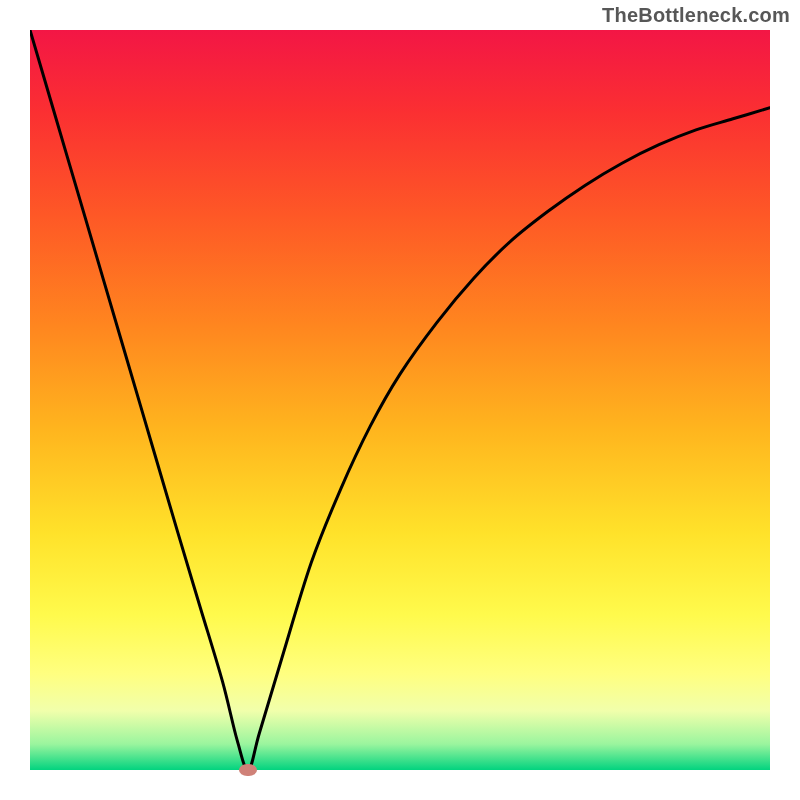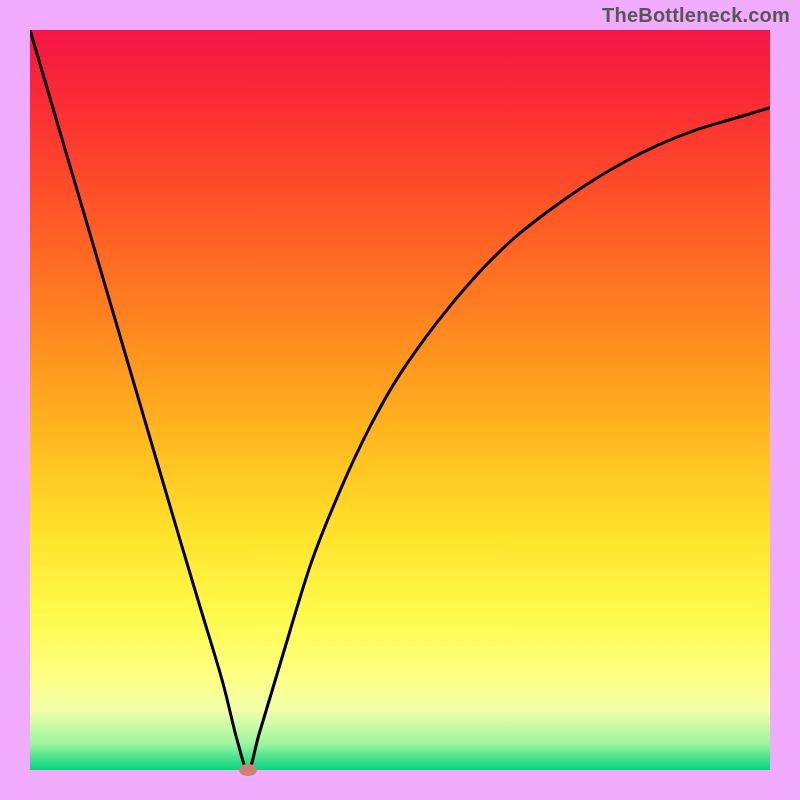--- a/index.html
+++ b/index.html
@@ -8,21 +8,21 @@
     width: 800px;
     height: 800px;
     background: #000;
     font-family: Arial, Helvetica, sans-serif;
     overflow: hidden;
   }
   .frame {
     position: relative;
     width: 800px;
     height: 800px;
-    background: #f0abfc;
+    background: #ffffff;
   }
   .watermark {
     position: absolute;
     top: 4px;
     right: 10px;
     color: #575757;
     font-size: 20px;
     font-weight: 600;
     letter-spacing: 0.2px;
     z-index: 10;

